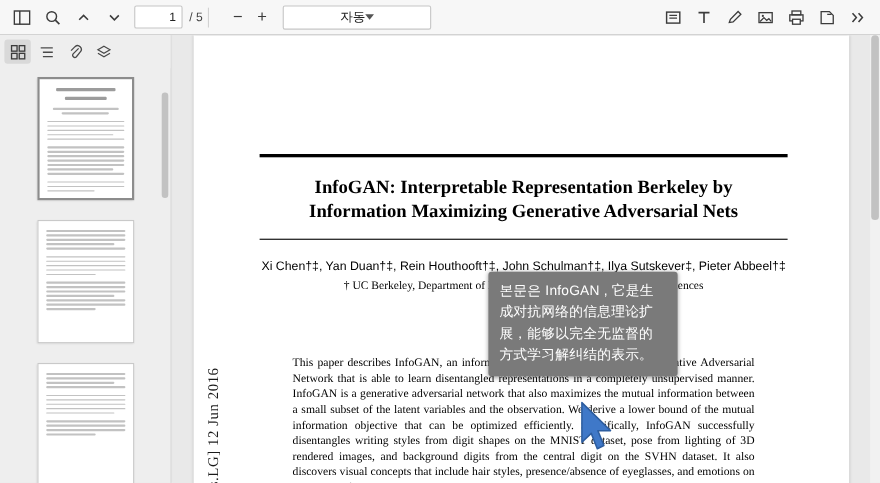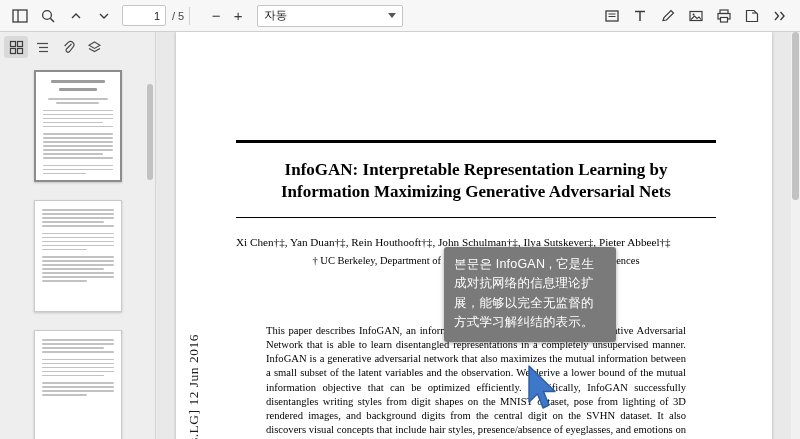--- a/index.html
+++ b/index.html
@@ -64,30 +64,30 @@
     display: flex; align-items: center;
     margin-left: 10px;
   }
   .zoom-btn {
     width: 22px; height: 22px;
     display: flex; align-items: center; justify-content: center;
     font-size: 15px; color: #3a3a3a;
     border-radius: 3px;
   }
   .zoom-select {
-    width: 146px; height: 22px;
+    width: 135px; height: 22px;
     border: 1px solid #c6c6c6;
     background: #fff;
     border-radius: 2px;
     font-size: 11.5px;
     color: #222;
     padding: 0 6px;
     margin-left: 8px;
     display: flex; align-items: center;
-    justify-content: space-between;
+    justify-content: center;
     position: relative;
   }
   .zoom-select .caret {
     width: 0; height: 0;
     border-left: 4px solid transparent;
     border-right: 4px solid transparent;
     border-top: 5px solid #555;
   }
   .tb-right {
     margin-left: auto;
@@ -217,22 +217,23 @@
     color: #000;
     margin: 0 6px 14px 6px;
   }
   .rule-bot {
     width: 100%;
     height: 1.5px;
     background: #000;
     margin-bottom: 16px;
   }
   .authors {
-    font-family: Liberation Serif, serif;
+    font-family: Liberation Sans, sans-serif;
     font-size: 11.2px;
+    text-align: center;
     color: #000;
     line-height: 1.5;
   }
   .affil {
     font-family: "Liberation Serif", serif;
     font-size: 10.5px;
     text-align: center;
     color: #000;
     line-height: 1.45;
     margin-top: 2px;
@@ -500,21 +501,21 @@
     </div>
   </div>
 
   <div class="doc-area">
     <div class="page">
 
       <div class="rot-label">[cs.LG]  12 Jun 2016</div>
 
       <div class="paper">
         <div class="rule-top"></div>
-        <div class="doc-title">InfoGAN: Interpretable Representation Learning by Information Maximizing Generative Adversarial Nets</div>
+        <div class="doc-title">InfoGAN: Interpretable Representation Berkeley by Information Maximizing Generative Adversarial Nets</div>
         <div class="rule-bot"></div>
         <div class="authors">Xi Chen†‡, Yan Duan†‡, Rein Houthooft†‡, John Schulman†‡, Ilya Sutskever‡, Pieter Abbeel†‡</div>
         <div class="affil">† UC Berkeley, Department of Electrical Engineering and Computer Sciences</div>
         <div class="affil">‡ OpenAI</div>
         <div class="abs-head">Abstract</div>
         <div class="abs-body">This paper describes InfoGAN, an information-theoretic extension to the Generative Adversarial Network that is able to learn disentangled representations in a completely unsupervised manner. InfoGAN is a generative adversarial network that also maximizes the mutual information between a small subset of the latent variables and the observation. We derive a lower bound of the mutual information objective that can be optimized efficiently. Specifically, InfoGAN successfully disentangles writing styles from digit shapes on the MNIST dataset, pose from lighting of 3D rendered images, and background digits from the central digit on the SVHN dataset. It also discovers visual concepts that include hair styles, presence/absence of eyeglasses, and emotions on the CelebA face dataset. Experiments</div>
       </div>
 
     </div>
 

